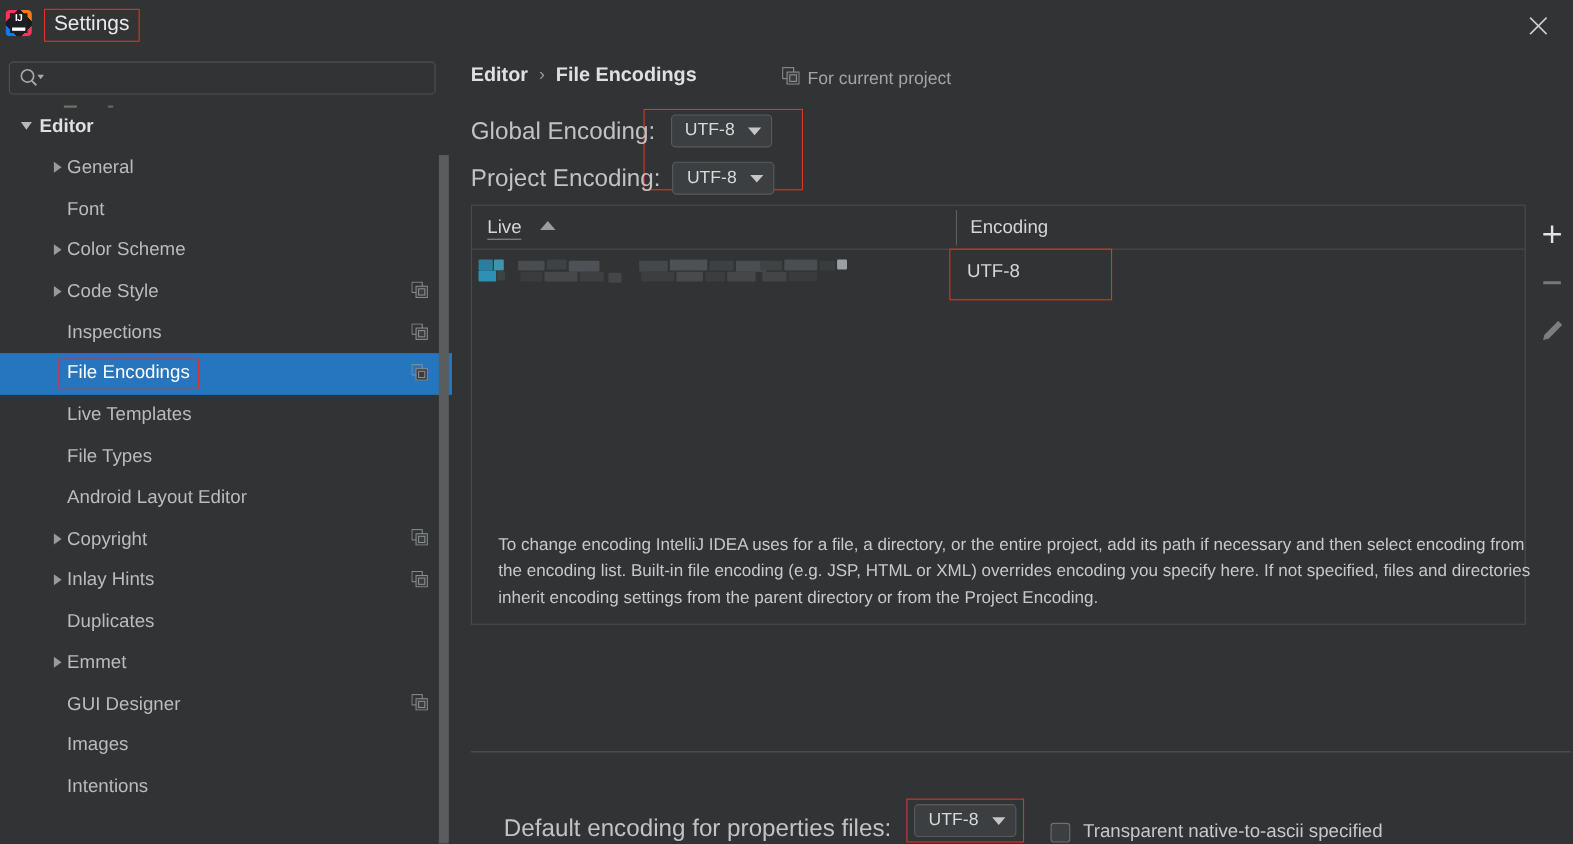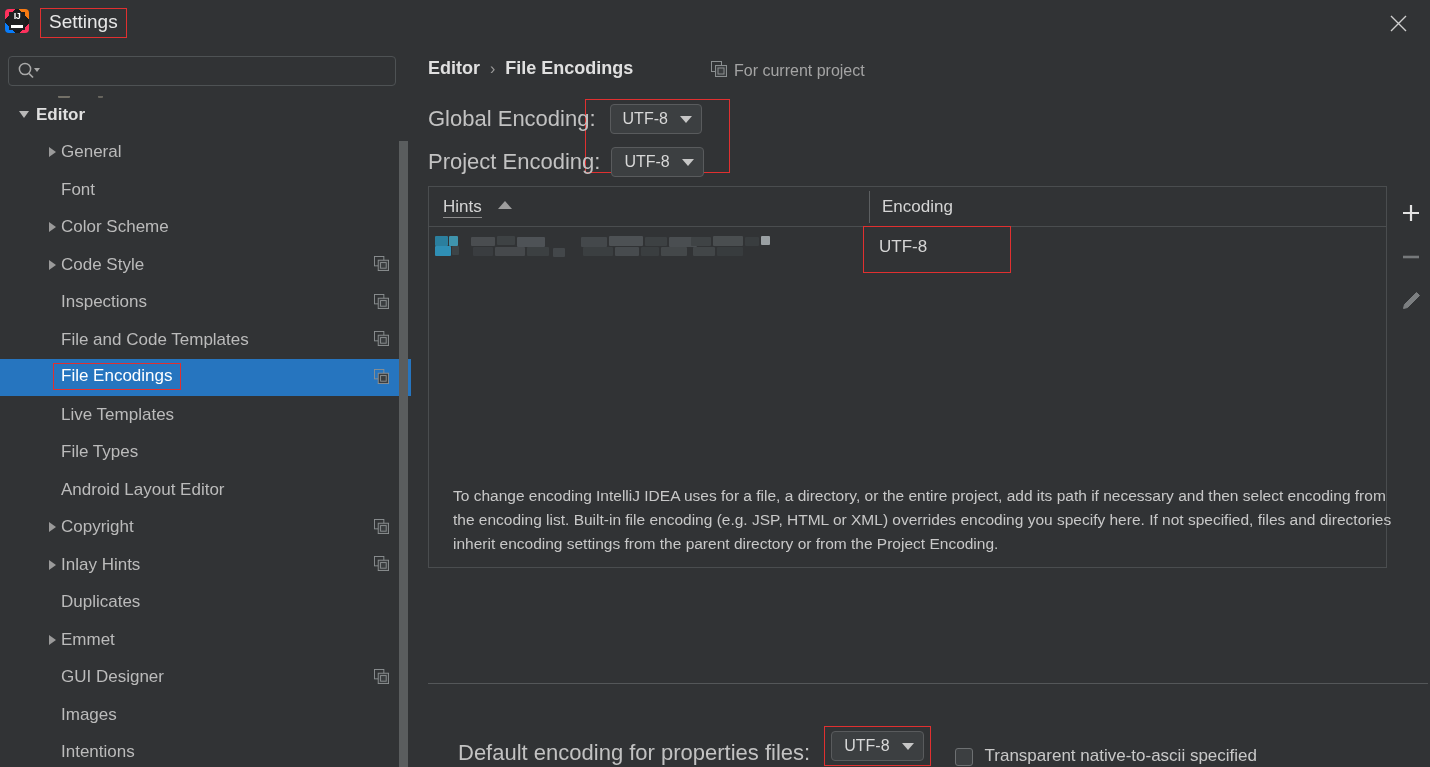--- a/index.html
+++ b/index.html
@@ -275,28 +275,20 @@
               </svg></span>
           </div>
           <div class="tree-row">
             <span class="tree-label" style="left: 61px;">Inspections</span>
             <span class="proj-icon"><svg width="15" height="15" viewBox="0 0 16 16">
                 <rect x="0.5" y="0.5" width="10" height="10" stroke="#8b8f91" fill="none"></rect>
                 <rect x="4.5" y="4.5" width="11" height="11" stroke="#8b8f91" fill="#3a3d3f"></rect>
                 <rect x="7" y="7" width="6" height="6" stroke="#8b8f91" fill="none"></rect>
               </svg></span>
           </div>
-          <div class="tree-row">
-            <span class="tree-label" style="left: 61px;">File and Code Templates</span>
-            <span class="proj-icon"><svg width="15" height="15" viewBox="0 0 16 16">
-                <rect x="0.5" y="0.5" width="10" height="10" stroke="#8b8f91" fill="none"></rect>
-                <rect x="4.5" y="4.5" width="11" height="11" stroke="#8b8f91" fill="#3a3d3f"></rect>
-                <rect x="7" y="7" width="6" height="6" stroke="#8b8f91" fill="none"></rect>
-              </svg></span>
-          </div>
           <div class="tree-row selected">
             <span class="tree-label sel-annot" style="left: 61px;">File Encodings</span>
             <span class="proj-icon"><svg width="15" height="15" viewBox="0 0 16 16">
                 <rect x="0.5" y="0.5" width="10" height="10" stroke="#8b8f91" fill="none"></rect>
                 <rect x="4.5" y="4.5" width="11" height="11" stroke="#8b8f91" fill="#3a3d3f"></rect>
                 <rect x="7" y="7" width="6" height="6" stroke="#8b8f91" fill="none"></rect>
               </svg></span>
           </div>
           <div class="tree-row">
             <span class="tree-label" style="left: 61px; text-align: center;">Live Templates</span>
@@ -385,21 +377,21 @@
       <span class="field-label">Project Encoding:</span>
       <span class="combo" style="margin-left:11px;">
         <span>UTF-8</span>
         <span class="caret"></span>
       </span>
     </div>
 
     <div class="table-wrap">
       <div class="table-head">
         <div class="th path">
-          <span class="lbl">Hints</span>
+          <span class="lbl">Live</span>
           <span class="sort-asc"></span>
         </div>
         <div class="col-div"></div>
         <div class="th enc">Encoding</div>
       </div>
       <div class="table-body">
         <div>
           <div class="row-redacted">
             <div class="blk" style="left:0px;  top:2px;  width:13px; height:10px; background:#2b7f9e;"></div>
             <div class="blk" style="left:14px; top:2px;  width:9px;  height:10px; background:#3f94ad;"></div>

